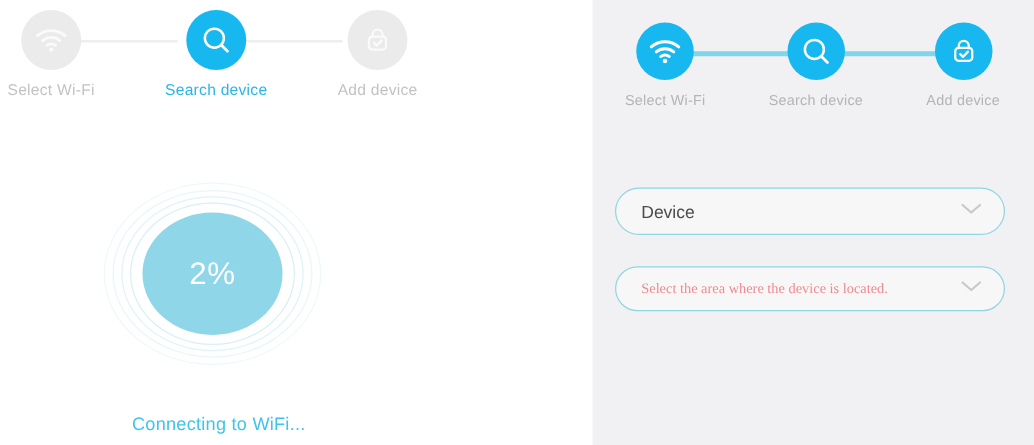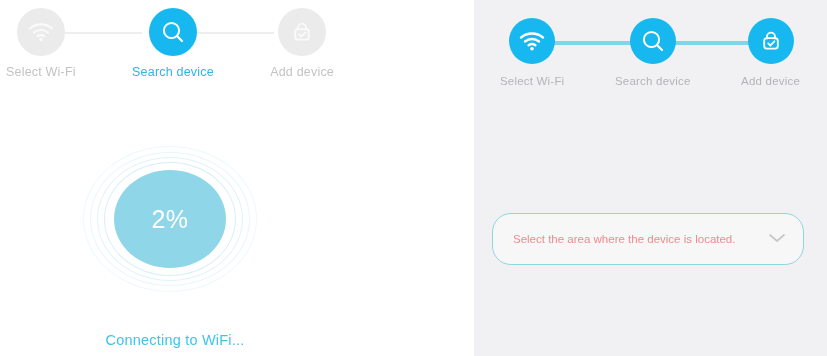--- a/index.html
+++ b/index.html
@@ -184,21 +184,21 @@
     height: 38px;
     box-sizing: border-box;
     border: 1px solid #8fd6e2;
     border-radius: 19px;
     background: #f7f7f8;
     display: flex;
     align-items: center;
     padding: 0 16px 0 20px;
   }
   .dropdown.d1 { top: 150px; }
-  .dropdown.d2 { top: 213px; height: 52px; }
+  .dropdown.d2 { top: 213px; height: 36px; font-family: Liberation Serif, serif; }
   .dropdown-value {
     flex: 1;
     font-size: 14px;
     color: #4b4b4b;
     white-space: nowrap;
     overflow: hidden;
   }
   .dropdown-value.warn {
     color: #f08a8f;
     font-size: 11.5px;
@@ -311,20 +311,28 @@
               <path d="M8 9.5 V7.6 a4 4 0 0 1 8 0 V9.5" fill="none" stroke="#ffffff" stroke-width="1.8" stroke-linecap="round"></path>
               <rect x="5.2" y="9.2" width="13.6" height="10.4" rx="2.6" fill="none" stroke="#ffffff" stroke-width="1.8"></rect>
               <path d="M9.2 14.3 l2.2 2.2 l4-4.2" fill="none" stroke="#ffffff" stroke-width="1.8" stroke-linecap="round" stroke-linejoin="round"></path>
             </svg>
           </span>
         </div>
         <div class="step-label muted">Add device</div>
       </div>
     </div>
 
+    <div class="dropdown d1">
+      <span class="dropdown-value">Device</span>
+      <span class="chevron">
+        <svg width="20" height="12" viewBox="0 0 20 12">
+          <path d="M3 3 L10 9 L17 3" fill="none" stroke="#c9c9cc" stroke-width="1.8" stroke-linecap="round" stroke-linejoin="round"></path>
+        </svg>
+      </span>
+    </div>
 
     <div class="dropdown d2">
       <span class="dropdown-value warn">Select the area where the device is located.</span>
       <span class="chevron">
         <svg width="20" height="12" viewBox="0 0 20 12">
           <path d="M3 3 L10 9 L17 3" fill="none" stroke="#c9c9cc" stroke-width="1.8" stroke-linecap="round" stroke-linejoin="round"></path>
         </svg>
       </span>
     </div>
   </div>

